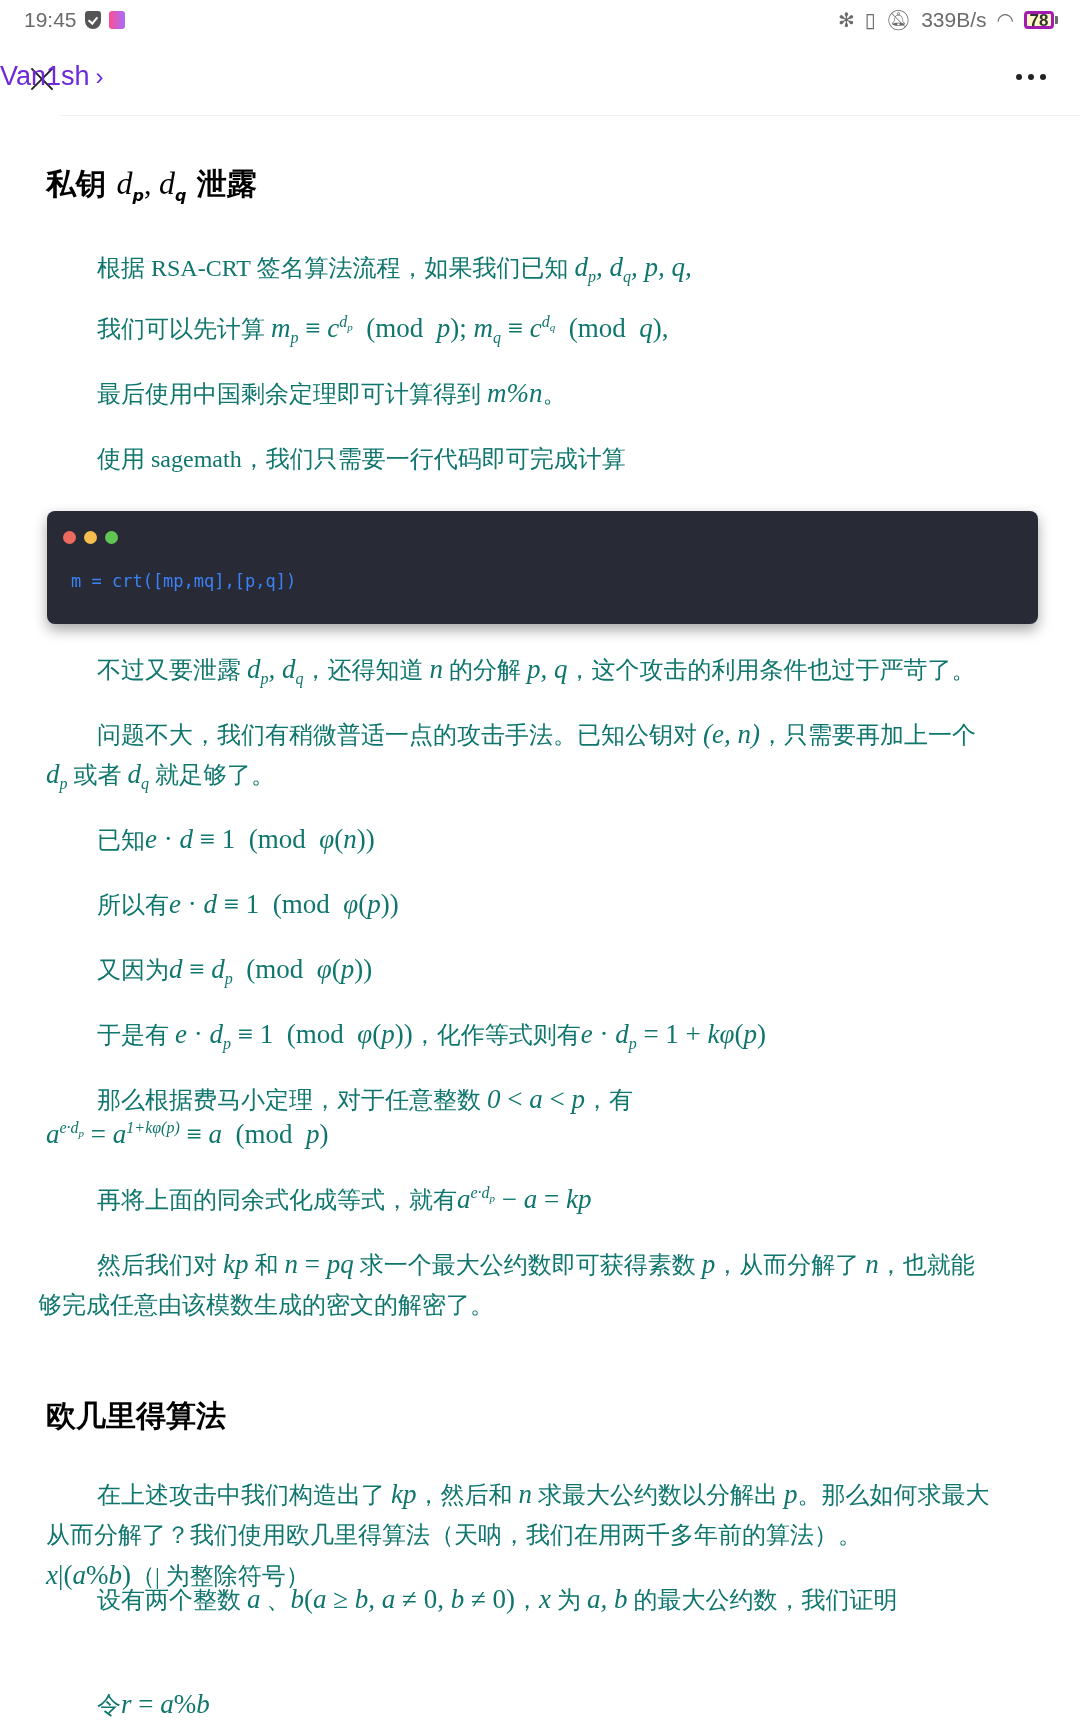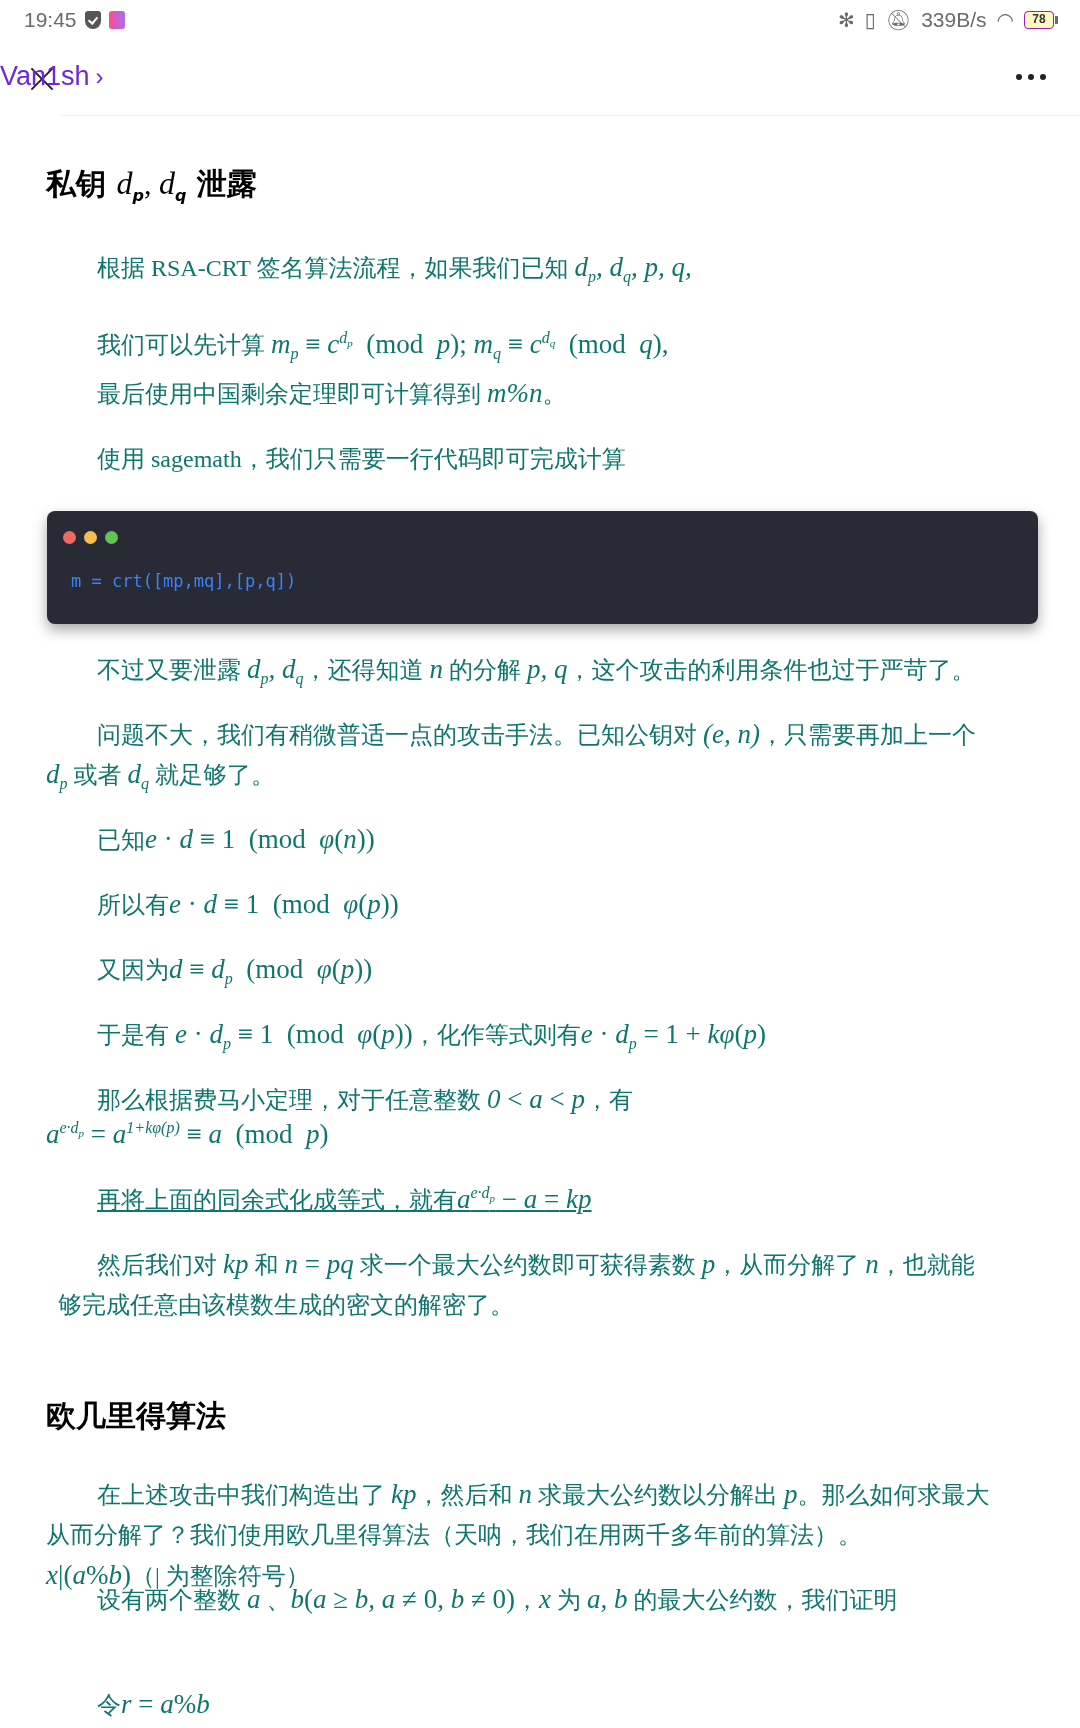--- a/index.html
+++ b/index.html
@@ -7,21 +7,21 @@
   body { font-family: "Liberation Serif", "DejaVu Serif", serif; color: #1f1f1f; position: relative; }
 
   .statusbar { position: absolute; top: 0; left: 0; width: 1080px; height: 44px; font-family: "Liberation Sans", "DejaVu Sans", sans-serif; color: #6b6b6b; font-size: 21px; }
   .sb-left { position: absolute; left: 24px; top: 8px; display: flex; align-items: center; gap: 8px; }
   .sb-right { position: absolute; right: 22px; top: 8px; display: flex; align-items: center; gap: 10px; }
   .shield { width: 16px; height: 18px; background: #555; border-radius: 3px 3px 8px 8px; position: relative; }
   .shield::after { content: ""; position: absolute; left: 5px; top: 4px; width: 4px; height: 7px; border: solid #fff; border-width: 0 2px 2px 0; transform: rotate(40deg); }
   .appbadge { width: 16px; height: 18px; border-radius: 3px; background: linear-gradient(90deg, #ff4d8d, #a66cff); }
   .sb-ic { font-size: 20px; color: #6b6b6b; }
   .battery { display: inline-flex; align-items: center; }
-  .battery .body { width: 30px; height: 18px; border: 1px solid #a21caf; border-radius: 4px; font-size: 12px; line-height: 14px; text-align: center; color: #333; background: #fef9c3; font-weight: bold; }
+  .battery .body { width: 30px; height: 18px; border: 3px solid #a21caf; border-radius: 4px; font-size: 17px; line-height: 14px; text-align: center; color: #333; background: #fef9c3; font-weight: bold; }
   .battery .tip { width: 3px; height: 8px; background: #6b6b6b; margin-left: 1px; border-radius: 0 1px 1px 0; }
 
   .navbar { position: absolute; top: 44px; left: 0; width: 1080px; height: 72px; font-family: "Liberation Sans", "DejaVu Sans", sans-serif; }
   .nav-close { position: absolute; left: 26px; top: 20px; width: 32px; height: 32px; cursor: pointer; }
   .nav-close::before, .nav-close::after { content: ""; position: absolute; left: 15px; top: 0; width: 2px; height: 30px; background: #222; }
   .nav-close::before { transform: rotate(45deg); } .nav-close::after { transform: rotate(-45deg); }
   .nav-title { position: absolute; left: 0; right: 0; top: 17px; text-align: left; font-size: 27px; color: #6d28d9; }
   .nav-title .chev { font-size: 24px; margin-left: 6px; }
   .nav-more { position: absolute; right: 34px; top: 30px; display: flex; gap: 6px; cursor: pointer; }
   .nav-more span { width: 6px; height: 6px; border-radius: 50%; background: #222; display: block; }
@@ -78,21 +78,21 @@
 <div class="content">
 
   <div class="abs h1" style="left:46px; top:48px;">
     <span>私钥 </span><span class="m" style="font-weight:normal;font-size:32px;">d</span><sub>p</sub><span class="mr" style="font-weight:normal;font-size:30px;">, </span><span class="m" style="font-weight:normal;font-size:32px;">d</span><sub>q</sub><span> 泄露</span>
   </div>
 
   <div class="abs p" style="left:97px; top:136px;">
     <span>根据 RSA-CRT 签名算法流程，如果我们已知 </span><span class="m">d<sub>p</sub>, d<sub>q</sub>, p, q,</span>
   </div>
 
-  <div class="abs p" style="left:97px; top:197px;margin-top:16px;">
+  <div class="abs p" style="left:97px; top:197px;">
     <span>我们可以先计算 </span><span class="m">m<sub>p</sub> <span class="mr">≡</span> c<sup>d<sub style="font-size:11px">p</sub></sup> <span class="mr">&nbsp;(mod&nbsp;&nbsp;</span>p<span class="mr">);</span> m<sub>q</sub> <span class="mr">≡</span> c<sup>d<sub style="font-size:11px">q</sub></sup> <span class="mr">&nbsp;(mod&nbsp;&nbsp;</span>q<span class="mr">),</span></span>
   </div>
 
   <div class="abs p" style="left:97px; top:262px;">
     <span>最后使用中国剩余定理即可计算得到 </span><span class="m">m%n</span><span>。</span>
   </div>
 
   <div class="abs p" style="left:97px; top:327px;">
     <span>使用 sagemath，我们只需要一行代码即可完成计算</span>
   </div>
@@ -133,28 +133,28 @@
     <span>于是有 </span><span class="m">e <span class="mr">·</span> d<sub>p</sub> <span class="mr">≡ 1 &nbsp;(mod&nbsp;&nbsp;</span>φ<span class="mr">(</span>p<span class="mr">))</span></span><span>，化作等式则有</span><span class="m">e <span class="mr">·</span> d<sub>p</sub> <span class="mr">= 1 +</span> kφ<span class="mr">(</span>p<span class="mr">)</span></span>
   </div>
 
   <div class="abs p" style="left:97px; top:968px;">
     <span>那么根据费马小定理，对于任意整数 </span><span class="m">0 <span class="mr">&lt;</span> a <span class="mr">&lt;</span> p</span><span>，有</span>
   </div>
   <div class="abs p" style="left:46px; top:1003px;">
     <span class="m">a<sup>e·d<sub style="font-size:11px">p</sub></sup> <span class="mr">=</span> a<sup>1+kφ(p)</sup> <span class="mr">≡</span> a <span class="mr">&nbsp;(mod&nbsp;&nbsp;</span>p<span class="mr">)</span></span>
   </div>
 
-  <div class="abs p" style="left:97px; top:1068px;text-decoration:underline;">
+  <div class="abs p" style="left:97px; top:1068px;">
     <span>再将上面的同余式化成等式，就有</span><span class="m">a<sup>e·d<sub style="font-size:11px">p</sub></sup> <span class="mr">−</span> a <span class="mr">=</span> kp</span>
   </div>
 
   <div class="abs p" style="left:97px; top:1133px;">
     <span>然后我们对 </span><span class="m">kp</span><span> 和 </span><span class="m">n <span class="mr">=</span> pq</span><span> 求一个最大公约数即可获得素数 </span><span class="m">p</span><span>，从而分解了 </span><span class="m">n</span><span>，也就能</span>
   </div>
-  <div class="abs p" style="left:58px; top:1173px;">
+  <div class="abs p" style="left:38px; top:1173px;">
     <span>够完成任意由该模数生成的密文的解密了。</span>
   </div>
 
   <div class="abs h1" style="left:46px; top:1280px;">欧几里得算法</div>
 
   <div class="abs p" style="left:97px; top:1363px;text-align:center;">
     <span>在上述攻击中我们构造出了 </span><span class="m">kp</span><span>，然后和 </span><span class="m">n</span><span> 求最大公约数以分解出 </span><span class="m">p</span><span>。那么如何求最大</span>
   </div>
   <div class="abs p" style="left:46px; top:1403px;">
     <span>从而分解了？我们使用欧几里得算法（天呐，我们在用两千多年前的算法）。</span>

